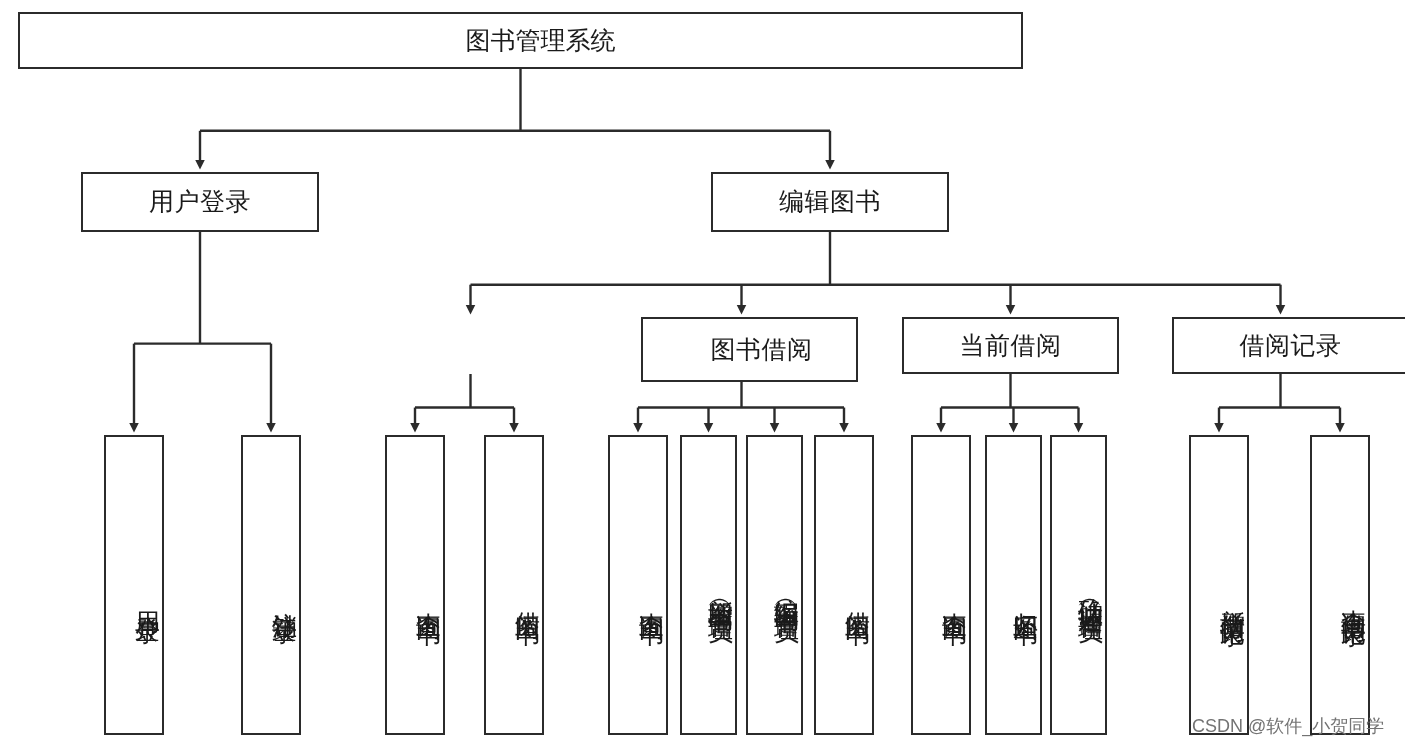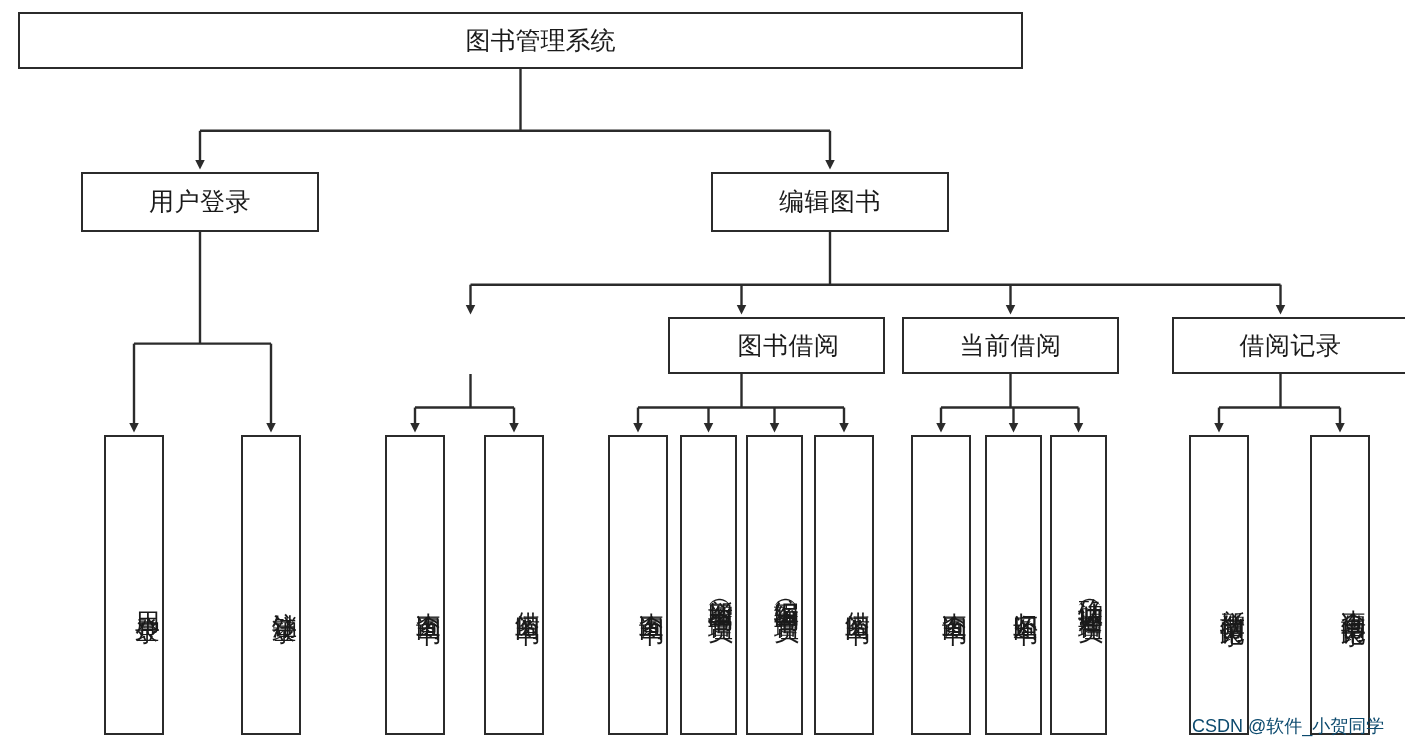--- a/index.html
+++ b/index.html
@@ -52,21 +52,21 @@
     justify-content: center;
     padding-top: 26px;
     font-size: 25px;
     letter-spacing: 3px;
   }
   .node-v.tall {
     padding-top: 14px;
   }
   .watermark {
     position: absolute;
-    color: #0c4a6e;
+    color: #737373;
     font-size: 18px;
     white-space: nowrap;
     user-select: none;
   }
 </style>
 </head>
 <body>
 
 <div id="diagram-root">
 
@@ -117,21 +117,21 @@
     <span>图书管理系统</span>
   </div>
 
   <div class="node node-h" style="left: 81px; top: 172px; width: 238px; height: 60px;">
     <span>用户登录</span>
   </div>
   <div class="node node-h" style="left: 711px; top: 172px; width: 238px; height: 60px;">
     <span>编辑图书</span>
   </div>
 
-  <div class="node node-h" style="left: 668px; top: 317px; width: 217px; height: 57px; padding-left: 24px;">
+  <div class="node node-h" style="left: 641px; top: 317px; width: 217px; height: 65px; padding-left: 24px;">
     <span>图书借阅</span>
   </div>
   <div class="node node-h" style="left: 902px; top: 317px; width: 217px; height: 57px;">
     <span>当前借阅</span>
   </div>
   <div class="node node-h" style="left: 1172px; top: 317px; width: 237px; height: 57px;">
     <span>借阅记录</span>
   </div>
 
   <div class="node node-v" style="left: 104px; top: 435px; width: 60px; height: 300px;">

